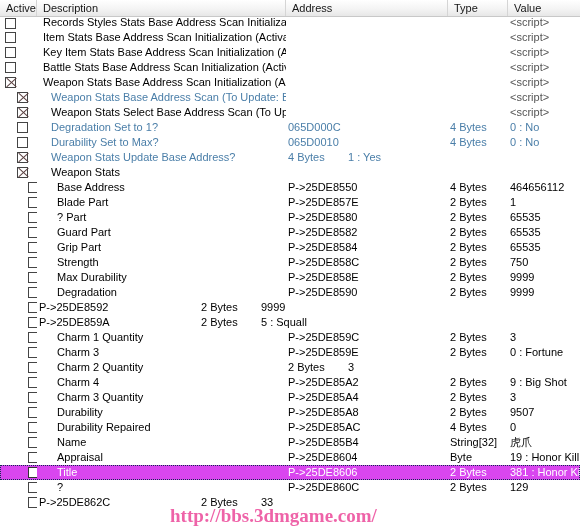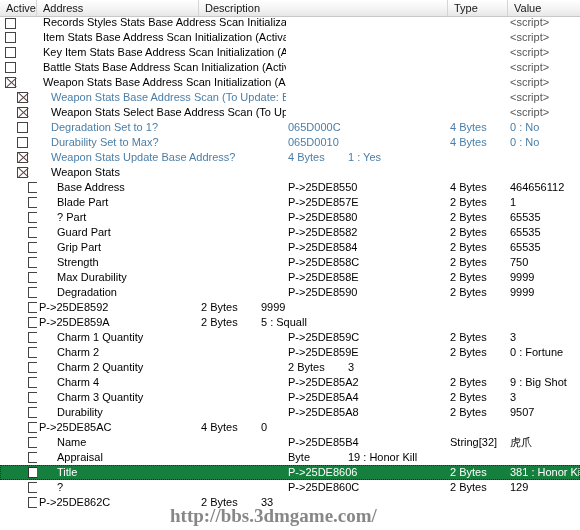--- a/index.html
+++ b/index.html
@@ -112,53 +112,53 @@
   .dind1 { padding-left: 14px; }
   .dind2 { padding-left: 20px; }
 
   
   .t-black { color: #000000; }
   .t-blue  { color: #4a7ea8; }
   .t-gray  { color: #555555; }
 
   
   .row.selected {
-    background: #15803d;
+    background: #d946ef;
     outline: 1px dotted #10304f;
     outline-offset: -1px;
   }
   .row.selected .cell,
   .row.selected .dtxt { color: #ffffff !important; }
   .row.selected .cbx { background: #ffffff; border-color: #333; }
 
   
   .watermark {
     position: absolute;
     left: 170px;
     top: 505px;
     font-family: "Liberation Serif", "DejaVu Serif", serif;
     font-weight: bold;
     font-size: 19px;
     letter-spacing: 0px;
-    color: #737373;
+    color: #ec4899;
     opacity: 0.85;
     white-space: nowrap;
     pointer-events: none;
     z-index: 20;
   }
 </style>
 </head>
 <body>
 
 <div id="table-root">
 
   <div class="hdr">
     <div class="hdr-cell c-active">Active</div>
+    <div class="hdr-cell c-desc">Description</div>
     <div class="hdr-cell c-addr">Address</div>
-    <div class="hdr-cell c-desc">Description</div>
     <div class="hdr-cell c-type">Type</div>
     <div class="hdr-cell c-value">Value</div>
   </div>
 
   <div class="rows" id="rows-container">
       <div class="row first-row">
         <div class="cell active c-active">
           <span class="cbx ind0"></span>
         </div>
         <div class="cell desc c-desc"><span class="dtxt dind0 t-black">Records Styles Stats Base Address Scan Initialization (Activate This First)</span></div>
@@ -349,21 +349,21 @@
         </div>
         <div class="cell desc c-desc"><span class="dtxt dind2 t-black">Charm 1 Quantity</span></div>
         <div class="cell addr c-addr t-black">P-&gt;25DE859C</div>
         <div class="cell type c-type t-black">2 Bytes</div>
         <div class="cell value c-value t-black">3</div>
       </div>
       <div class="row">
         <div class="cell active c-active">
           <span class="cbx ind2"></span>
         </div>
-        <div class="cell desc c-desc"><span class="dtxt dind2 t-black">Charm 2</span></div>
+        <div class="cell desc c-desc"><span class="dtxt dind2 t-black">Charm 3</span></div>
         <div class="cell addr c-addr t-black">P-&gt;25DE859E</div>
         <div class="cell type c-type t-black">2 Bytes</div>
         <div class="cell value c-value t-black">0 : Fortune</div>
       </div>
       <div class="row">
         <div class="cell active c-active">
           <span class="cbx ind2"></span>
         </div>
         <div class="cell desc c-desc"><span class="dtxt dind2 t-black">Charm 2 Quantity</span></div>
         <div class="cell type c-type t-black">2 Bytes</div>
@@ -393,38 +393,40 @@
         </div>
         <div class="cell desc c-desc"><span class="dtxt dind2 t-black">Durability</span></div>
         <div class="cell addr c-addr t-black">P-&gt;25DE85A8</div>
         <div class="cell type c-type t-black">2 Bytes</div>
         <div class="cell value c-value t-black">9507</div>
       </div>
       <div class="row">
         <div class="cell active c-active">
           <span class="cbx ind2"></span>
         </div>
+        <div class="cell desc c-desc"><span class="dtxt dind2 t-black">Durability Repaired</span></div>
         <div class="cell addr c-addr t-black">P-&gt;25DE85AC</div>
         <div class="cell type c-type t-black">4 Bytes</div>
         <div class="cell value c-value t-black">0</div>
       </div>
       <div class="row">
         <div class="cell active c-active">
           <span class="cbx ind2"></span>
         </div>
         <div class="cell desc c-desc"><span class="dtxt dind2 t-black">Name</span></div>
         <div class="cell addr c-addr t-black">P-&gt;25DE85B4</div>
         <div class="cell type c-type t-black">String[32]</div>
         <div class="cell value c-value t-black">虎爪</div>
       </div>
       <div class="row">
         <div class="cell active c-active">
           <span class="cbx ind2"></span>
         </div>
         <div class="cell desc c-desc"><span class="dtxt dind2 t-black">Appraisal</span></div>
+        <div class="cell addr c-addr t-black">P-&gt;25DE8604</div>
         <div class="cell type c-type t-black">Byte</div>
         <div class="cell value c-value t-black">19 : Honor Kill</div>
       </div>
       <div class="row selected">
         <div class="cell active c-active">
           <span class="cbx ind2"></span>
         </div>
         <div class="cell desc c-desc"><span class="dtxt dind2 t-black">Title</span></div>
         <div class="cell addr c-addr t-black">P-&gt;25DE8606</div>
         <div class="cell type c-type t-black">2 Bytes</div>

